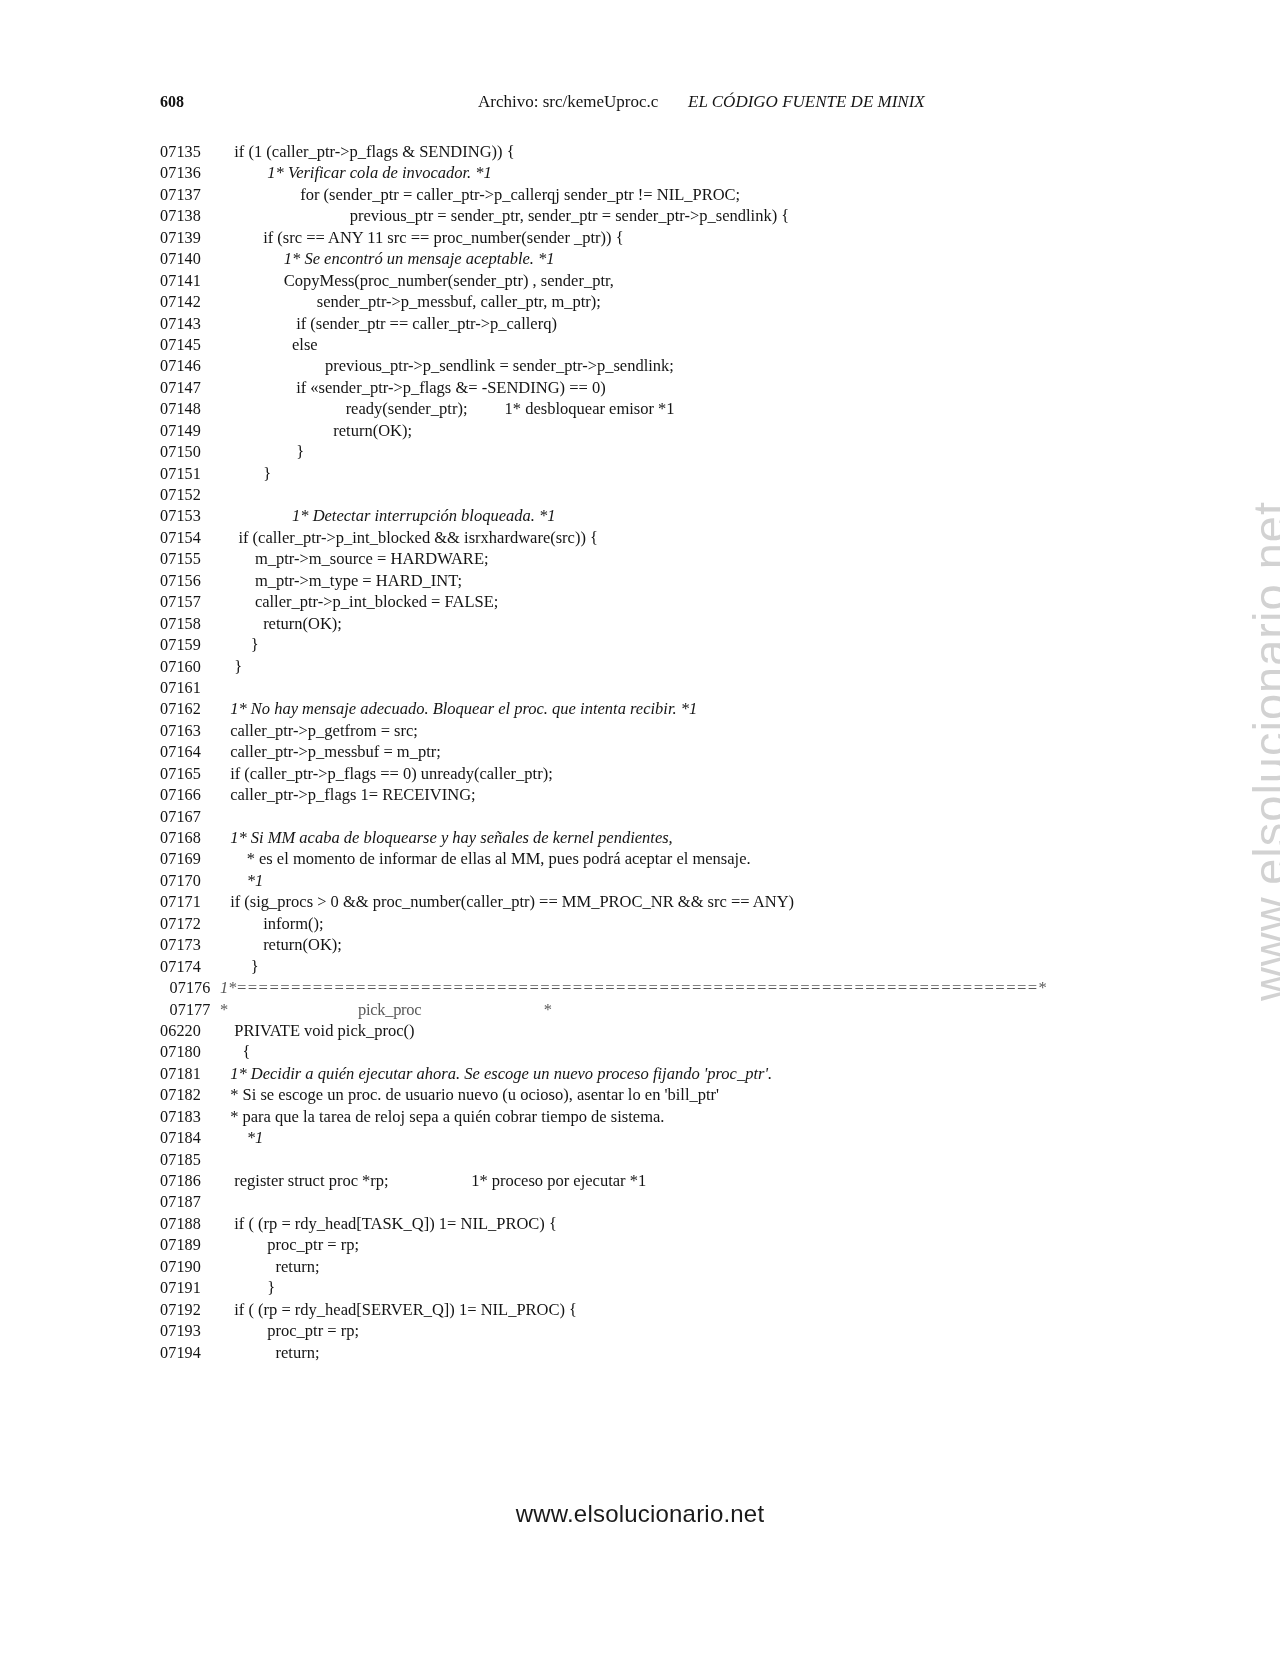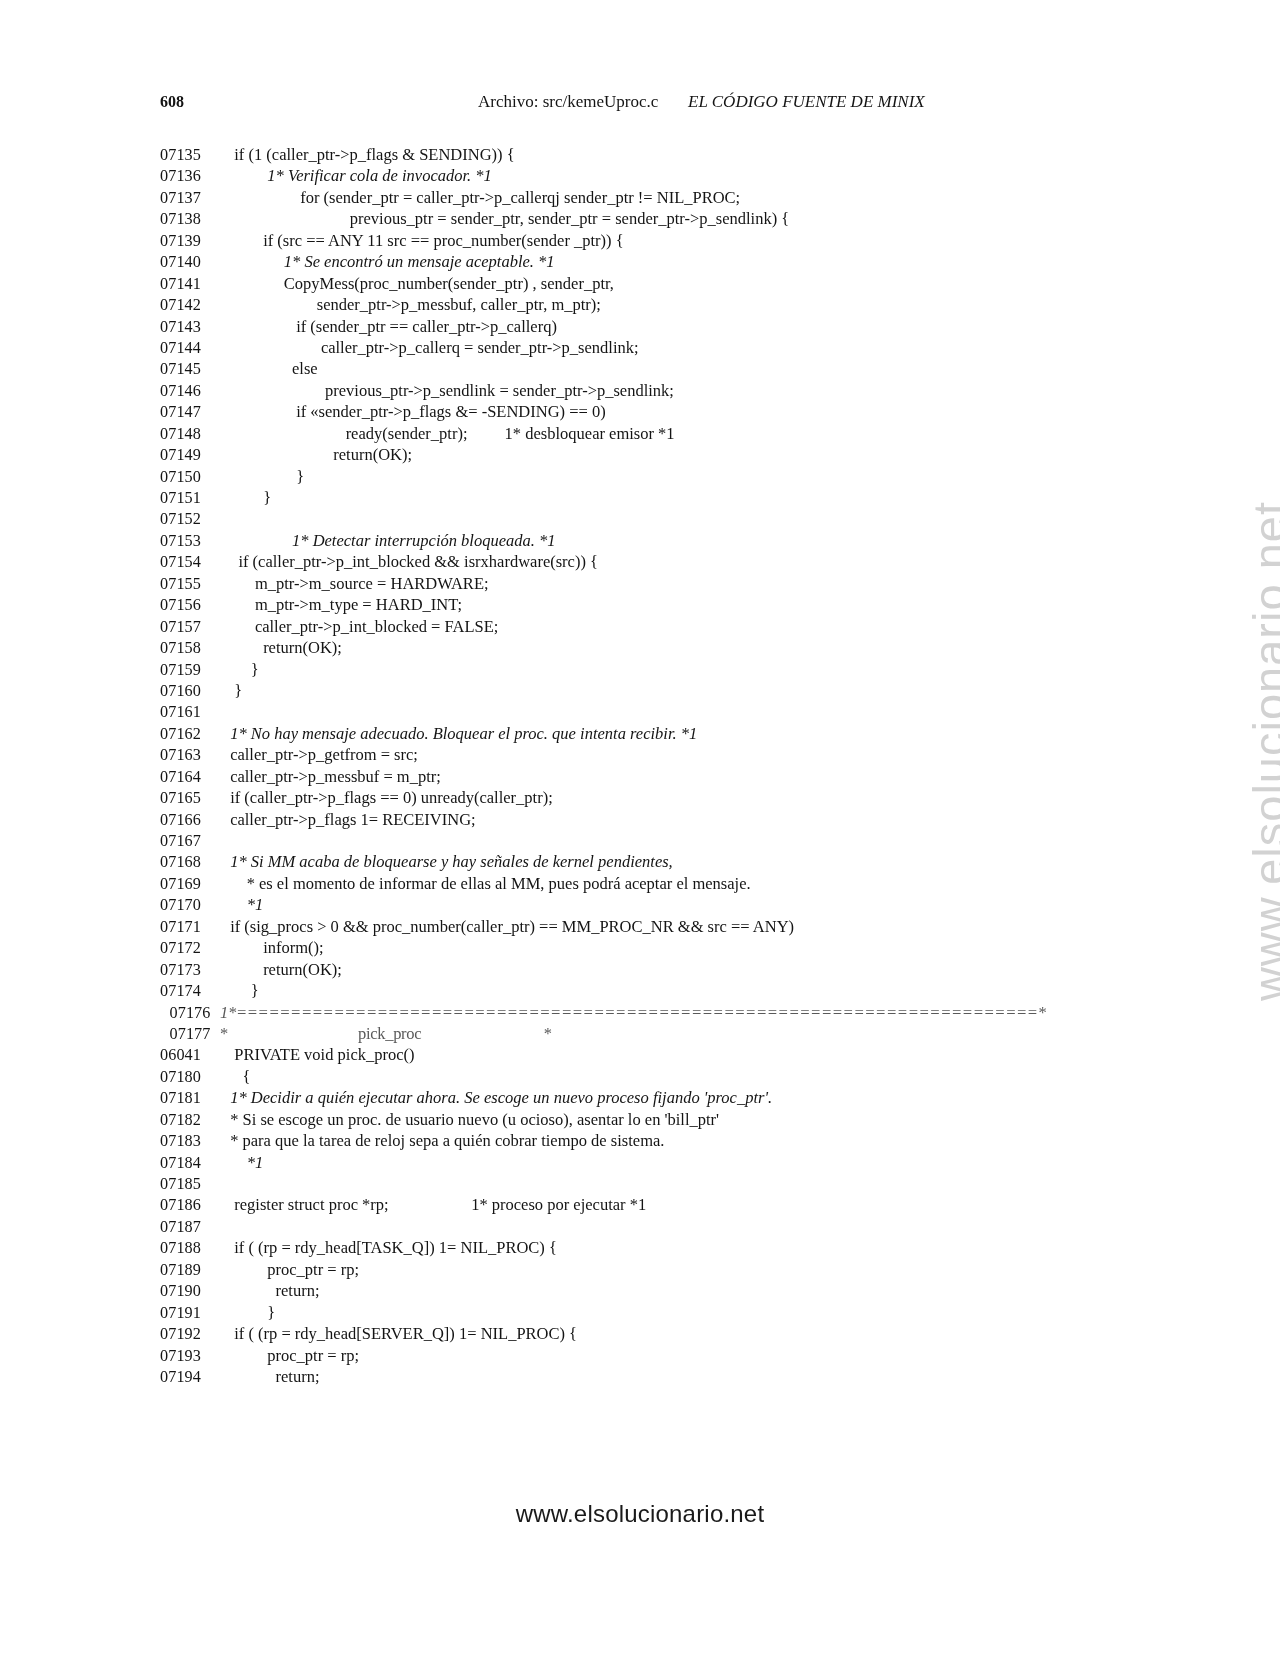--- a/index.html
+++ b/index.html
@@ -53,21 +53,21 @@
   
   .listing {
     position: absolute;
     top: 143px;
     left: 160px;
     width: 1000px;
   }
   .code-line {
     position: relative;
     height: 21.45px;
-    line-height: 24px;
+    line-height: 17px;
     font-size: 16.5px;
     white-space: pre;
   }
   .lineno {
     display: inline-block;
     width: 66px;
     text-align: left;
     font-size: 16.2px;
     letter-spacing: 0.1px;
   }
@@ -127,21 +127,20 @@
   <div class="listing" id="listing">
       <div class="code-line"><span class="lineno">07135</span><span class="codetext">  if (1 (caller_ptr-&gt;p_flags &amp; SENDING)) {</span></div>
       <div class="code-line"><span class="lineno">07136</span><span class="codetext italic">          1* Verificar cola de invocador. *1</span></div>
       <div class="code-line"><span class="lineno">07137</span><span class="codetext">                  for (sender_ptr = caller_ptr-&gt;p_callerqj sender_ptr != NIL_PROC;</span></div>
       <div class="code-line"><span class="lineno">07138</span><span class="codetext">                              previous_ptr = sender_ptr, sender_ptr = sender_ptr-&gt;p_sendlink) {</span></div>
       <div class="code-line"><span class="lineno">07139</span><span class="codetext">         if (src == ANY 11 src == proc_number(sender _ptr)) {</span></div>
       <div class="code-line"><span class="lineno">07140</span><span class="codetext italic">              1* Se encontró un mensaje aceptable. *1</span></div>
       <div class="code-line"><span class="lineno">07141</span><span class="codetext">              CopyMess(proc_number(sender_ptr) , sender_ptr,</span></div>
       <div class="code-line"><span class="lineno">07142</span><span class="codetext">                      sender_ptr-&gt;p_messbuf, caller_ptr, m_ptr);</span></div>
       <div class="code-line"><span class="lineno">07143</span><span class="codetext">                 if (sender_ptr == caller_ptr-&gt;p_callerq)</span></div>
-      <div class="code-line"><span class="lineno">07144</span><span class="codetext">                       caller_ptr-&gt;p_callerq = sender_ptr-&gt;p_sendlink;</span></div>
       <div class="code-line"><span class="lineno">07145</span><span class="codetext">                else</span></div>
       <div class="code-line"><span class="lineno">07146</span><span class="codetext">                        previous_ptr-&gt;p_sendlink = sender_ptr-&gt;p_sendlink;</span></div>
       <div class="code-line"><span class="lineno">07147</span><span class="codetext">                 if «sender_ptr-&gt;p_flags &amp;= -SENDING) == 0)</span></div>
       <div class="code-line"><span class="lineno">07148</span><span class="codetext">                             ready(sender_ptr);         1* desbloquear emisor *1</span></div>
       <div class="code-line"><span class="lineno">07149</span><span class="codetext">                          return(OK);</span></div>
       <div class="code-line"><span class="lineno">07150</span><span class="codetext">                 }</span></div>
       <div class="code-line"><span class="lineno">07151</span><span class="codetext">         }</span></div>
       <div class="code-line"><span class="lineno">07152</span><span class="codetext"></span></div>
       <div class="code-line"><span class="lineno">07153</span><span class="codetext italic">                1* Detectar interrupción bloqueada. *1</span></div>
       <div class="code-line"><span class="lineno">07154</span><span class="codetext">   if (caller_ptr-&gt;p_int_blocked &amp;&amp; isrxhardware(src)) {</span></div>
@@ -160,21 +159,21 @@
       <div class="code-line"><span class="lineno">07167</span><span class="codetext"></span></div>
       <div class="code-line"><span class="lineno">07168</span><span class="codetext italic"> 1* Si MM acaba de bloquearse y hay señales de kernel pendientes,</span></div>
       <div class="code-line"><span class="lineno">07169</span><span class="codetext">     * es el momento de informar de ellas al MM, pues podrá aceptar el mensaje.</span></div>
       <div class="code-line"><span class="lineno">07170</span><span class="codetext italic">     *1</span></div>
       <div class="code-line"><span class="lineno">07171</span><span class="codetext"> if (sig_procs &gt; 0 &amp;&amp; proc_number(caller_ptr) == MM_PROC_NR &amp;&amp; src == ANY)</span></div>
       <div class="code-line"><span class="lineno">07172</span><span class="codetext">         inform();</span></div>
       <div class="code-line"><span class="lineno">07173</span><span class="codetext">         return(OK);</span></div>
       <div class="code-line"><span class="lineno">07174</span><span class="codetext">      }</span></div>
       <div class="code-line rule-row"><span class="lineno">07176</span><span class="codetext italic">1*==========================================================================*</span></div>
       <div class="code-line rule-row"><span class="lineno">07177</span><span class="codetext">*                                  pick_proc                                *</span></div>
-      <div class="code-line"><span class="lineno">06041</span><span class="codetext">  PRIVATE void pick_proc()</span></div>
+      <div class="code-line"><span class="lineno">06220</span><span class="codetext">  PRIVATE void pick_proc()</span></div>
       <div class="code-line"><span class="lineno">07180</span><span class="codetext">    {</span></div>
       <div class="code-line"><span class="lineno">07181</span><span class="codetext italic"> 1* Decidir a quién ejecutar ahora. Se escoge un nuevo proceso fijando 'proc_ptr'.</span></div>
       <div class="code-line"><span class="lineno">07182</span><span class="codetext"> * Si se escoge un proc. de usuario nuevo (u ocioso), asentar lo en 'bill_ptr'</span></div>
       <div class="code-line"><span class="lineno">07183</span><span class="codetext"> * para que la tarea de reloj sepa a quién cobrar tiempo de sistema.</span></div>
       <div class="code-line"><span class="lineno">07184</span><span class="codetext italic">     *1</span></div>
       <div class="code-line"><span class="lineno">07185</span><span class="codetext"></span></div>
       <div class="code-line"><span class="lineno">07186</span><span class="codetext">  register struct proc *rp;                    1* proceso por ejecutar *1</span></div>
       <div class="code-line"><span class="lineno">07187</span><span class="codetext"></span></div>
       <div class="code-line"><span class="lineno">07188</span><span class="codetext">  if ( (rp = rdy_head[TASK_Q]) 1= NIL_PROC) {</span></div>
       <div class="code-line"><span class="lineno">07189</span><span class="codetext">          proc_ptr = rp;</span></div>

